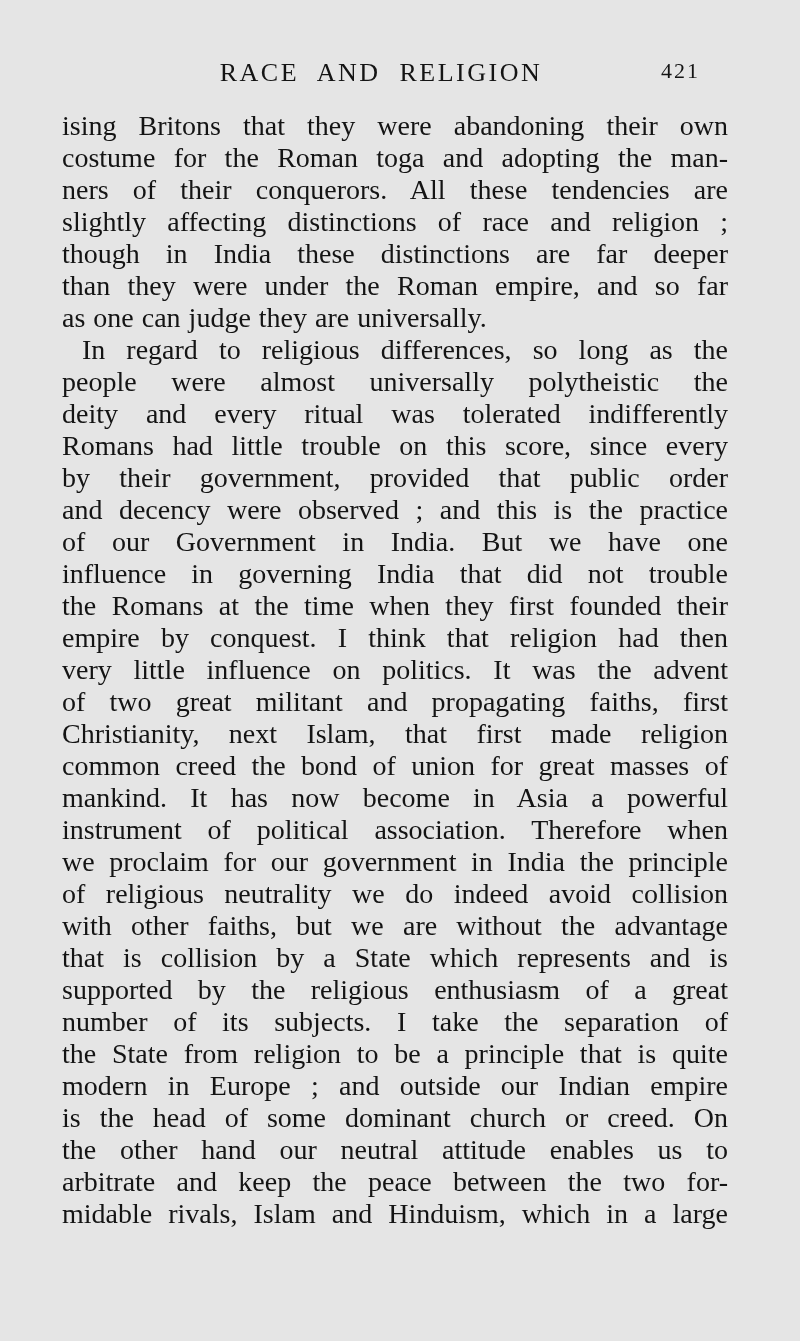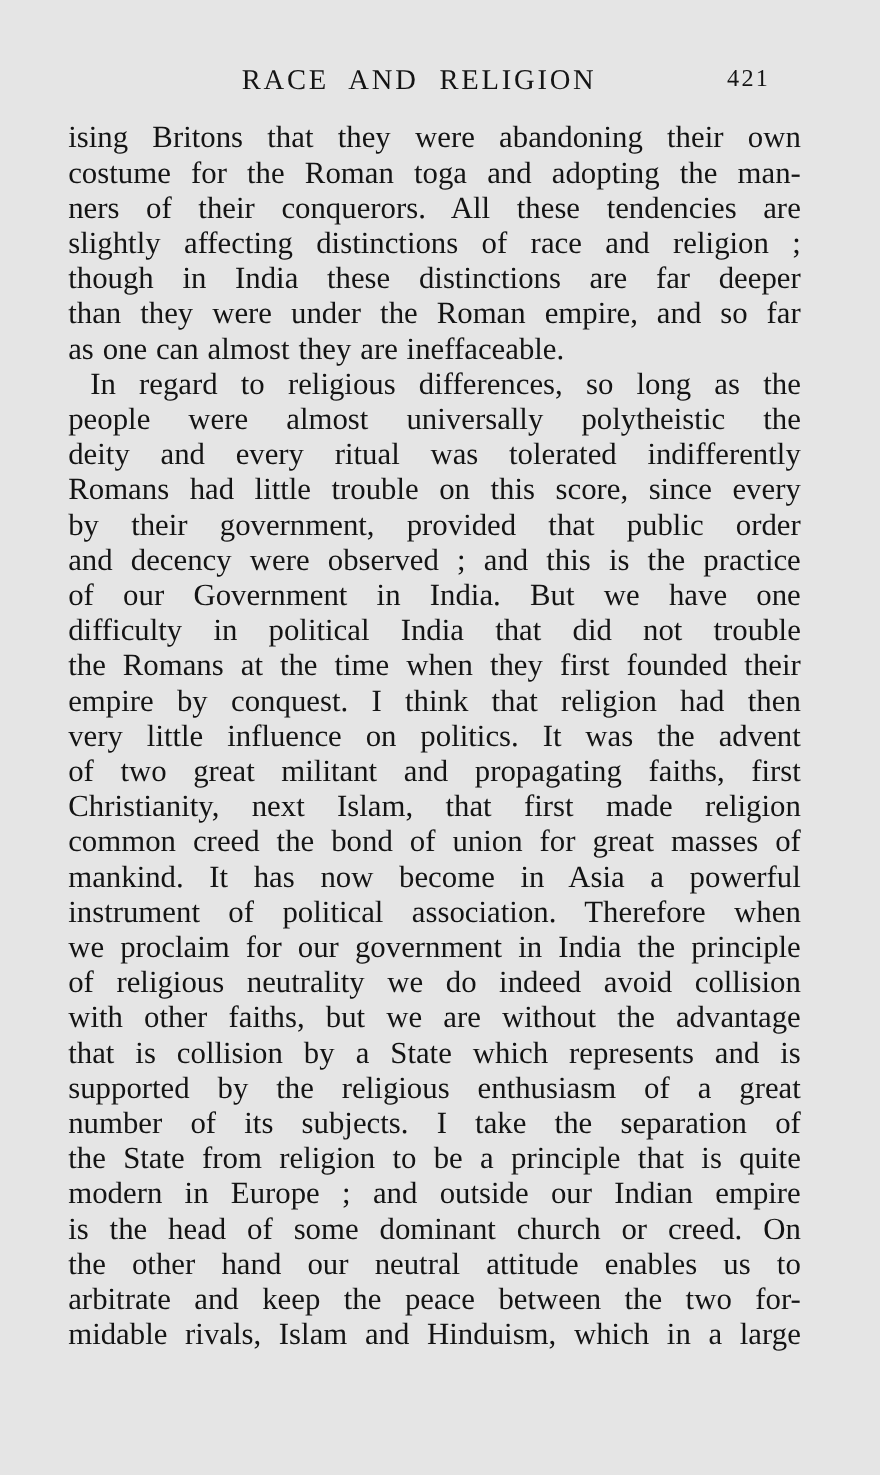--- a/index.html
+++ b/index.html
@@ -72,29 +72,29 @@
     <span class="page-number">421</span>
   </div>
 
   <div class="body-text">
       <div class="line">ising Britons that they were abandoning their own</div>
       <div class="line">costume for the Roman toga and adopting the man-</div>
       <div class="line">ners of their conquerors.  All these tendencies are</div>
       <div class="line">slightly affecting distinctions of race and religion ;</div>
       <div class="line">though in India these distinctions are far deeper</div>
       <div class="line">than they were under the Roman empire, and so far</div>
-      <div class="line end">as one can almost they are ineffaceable.</div>
+      <div class="line end">as one can judge they are universally.</div>
       <div class="line indent">In regard to religious differences, so long as the</div>
       <div class="line">people were almost universally polytheistic the</div>
       <div class="line">deity and every ritual was tolerated indifferently</div>
       <div class="line">Romans had little trouble on this score, since every</div>
       <div class="line">by their government, provided that public order</div>
       <div class="line">and decency were observed ;  and this is the practice</div>
       <div class="line">of our Government in India.  But we have one</div>
-      <div class="line">difficulty in political India that did not trouble</div>
+      <div class="line">influence in governing India that did not trouble</div>
       <div class="line">the Romans at the time when they first founded their</div>
       <div class="line">empire by conquest.  I think that religion had then</div>
       <div class="line">very little influence on politics.  It was the advent</div>
       <div class="line">of two great militant and propagating faiths, first</div>
       <div class="line">Christianity, next Islam, that first made religion</div>
       <div class="line">common creed the bond of union for great masses of</div>
       <div class="line">mankind.  It has now become in Asia a powerful</div>
       <div class="line">instrument of political association.  Therefore when</div>
       <div class="line">we proclaim for our government in India the principle</div>
       <div class="line">of religious neutrality we do indeed avoid collision</div>

